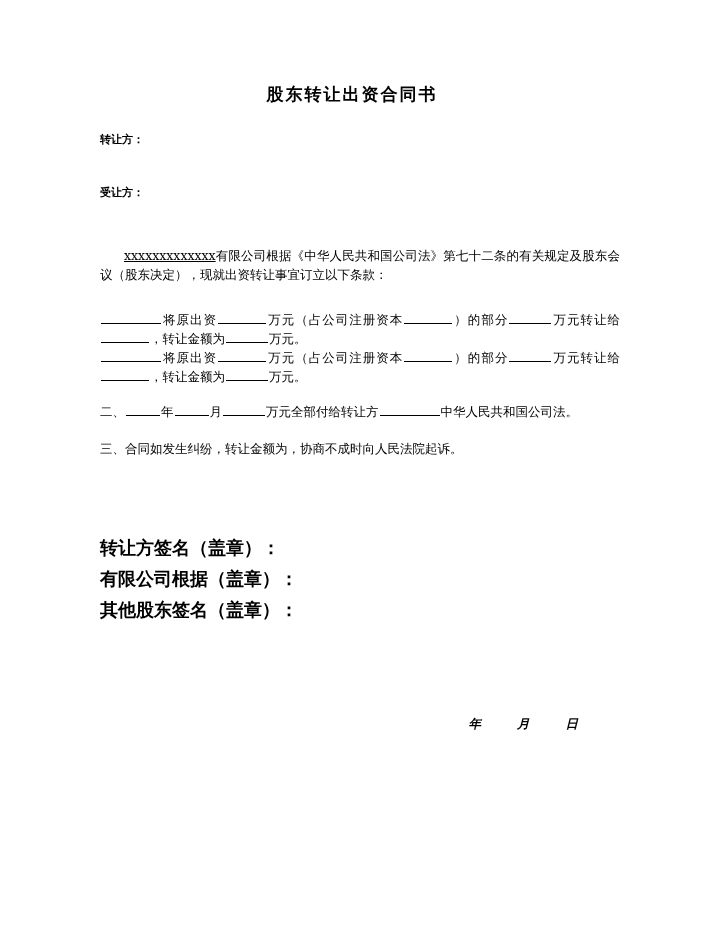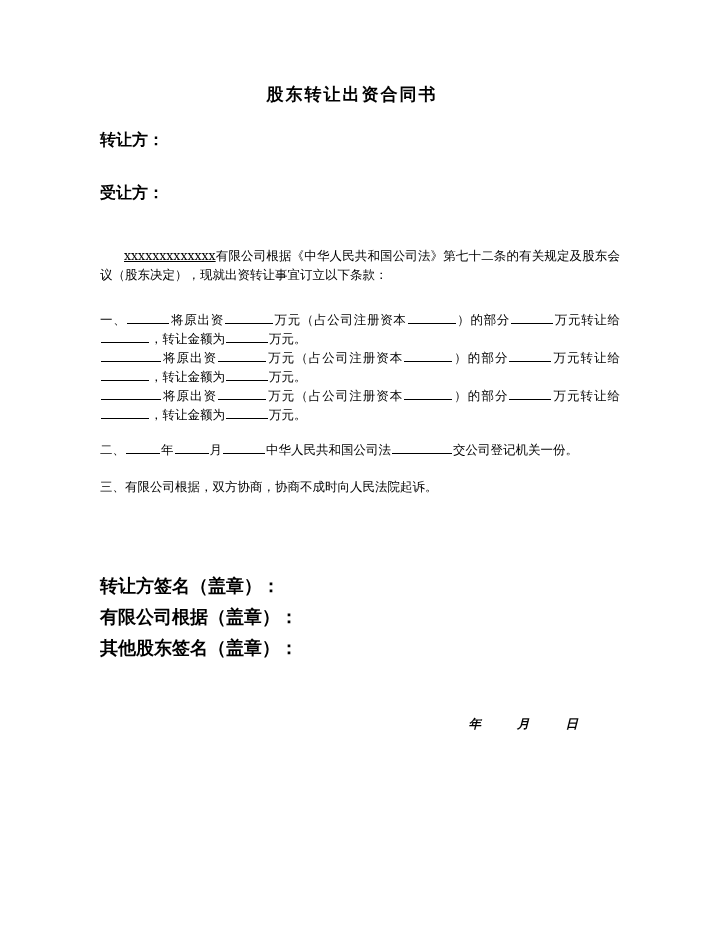--- a/index.html
+++ b/index.html
@@ -49,21 +49,21 @@
 
   .para {
     font-size: 12.5px;
     font-weight: normal;
     line-height: 19px;
     text-align: justify;
     margin: 0;
   }
 
   .party-line {
-    font-size: 16px;
+    font-size: 11px;
     font-weight: bold;
     line-height: 19px;
     margin: 0;
   }
   .gap-26 { height: 26px; }
   .gap-12 { height: 12px; }
   .gap-16 { height: 16px; }
   .gap-18 { height: 18px; }
   .gap-34 { height: 34px; }
   .gap-44 { height: 44px; }
@@ -140,33 +140,32 @@
     <p class="party-line">转让方：</p>
     <div class="gap-34"></div>
     <p class="party-line">受让方：</p>
 
     <div class="gap-44"></div>
 
     <p class="para intro"><span class="xline">xxxxxxxxxxxxx</span><span>有限公司根据《中华人民共和国公司法》第七十二条的有关规定及股东会议（股东决定），现就出资转让事宜订立以下条款：</span></p>
 
     <div class="gap-26"></div>
 
-    <p class="para"><span>一、</span><span class="blank b-md"></span><span>将原出资</span><span class="blank b-lg"></span><span>万元（占公司注册资本</span><span class="blank b-lg"></span><span>）的部分</span><span class="blank b-md"></span><span>万元转让给</span><span class="blank b-lg"></span><span>，转让金额为</span><span class="blank b-md"></span><span>万元。</span></p>
 
     <p class="para clause-sub"><span class="blank b-xl"></span><span>将原出资</span><span class="blank b-lg"></span><span>万元（占公司注册资本</span><span class="blank b-lg"></span><span>）的部分</span><span class="blank b-md"></span><span>万元转让给</span><span class="blank b-lg"></span><span>，转让金额为</span><span class="blank b-md"></span><span>万元。</span></p>
 
     <p class="para clause-sub"><span class="blank b-xl"></span><span>将原出资</span><span class="blank b-lg"></span><span>万元（占公司注册资本</span><span class="blank b-lg"></span><span>）的部分</span><span class="blank b-md"></span><span>万元转让给</span><span class="blank b-lg"></span><span>，转让金额为</span><span class="blank b-md"></span><span>万元。</span></p>
 
     <div class="gap-16"></div>
 
-    <p class="para"><span>二、</span><span class="blank b-sm"></span><span>年</span><span class="blank b-sm"></span><span>月</span><span class="blank b-md"></span><span>中华人民共和国公司法</span><span class="blank b-xl"></span><span>交公司登记机关一份。</span></p>
+    <p class="para"><span>二、</span><span class="blank b-sm"></span><span>年</span><span class="blank b-sm"></span><span>月</span><span class="blank b-md"></span><span>万元全部付给转让方</span><span class="blank b-xl"></span><span>中华人民共和国公司法。</span></p>
 
     <div class="gap-18"></div>
 
-    <p class="para"><span>三、</span><span>有限公司根据，双方协商，协商不成时向人民法院起诉。</span></p>
+    <p class="para"><span>三、</span><span>合同如发生纠纷，转让金额为，协商不成时向人民法院起诉。</span></p>
 
     <div class="gap-18"></div>
 
 
     <div class="gap-18"></div>
 
 
     <div class="gap-44"></div>
 
     <p class="sig-line">转让方签名（盖章）：</p>

